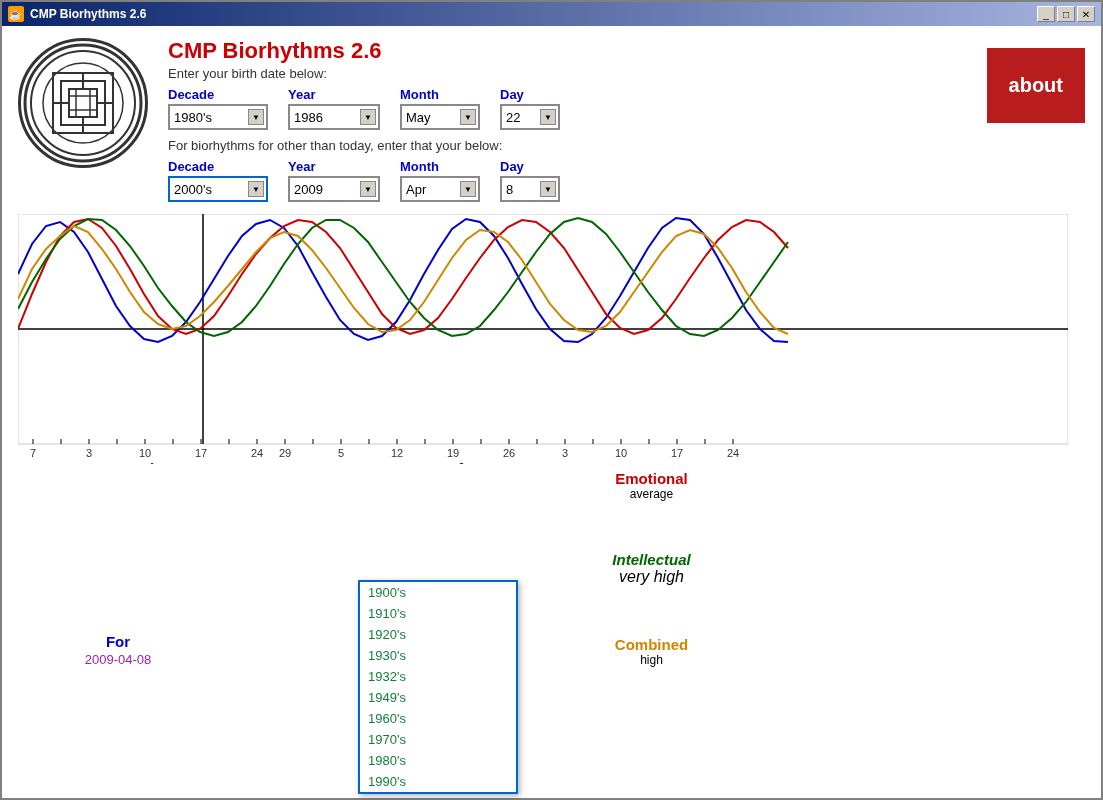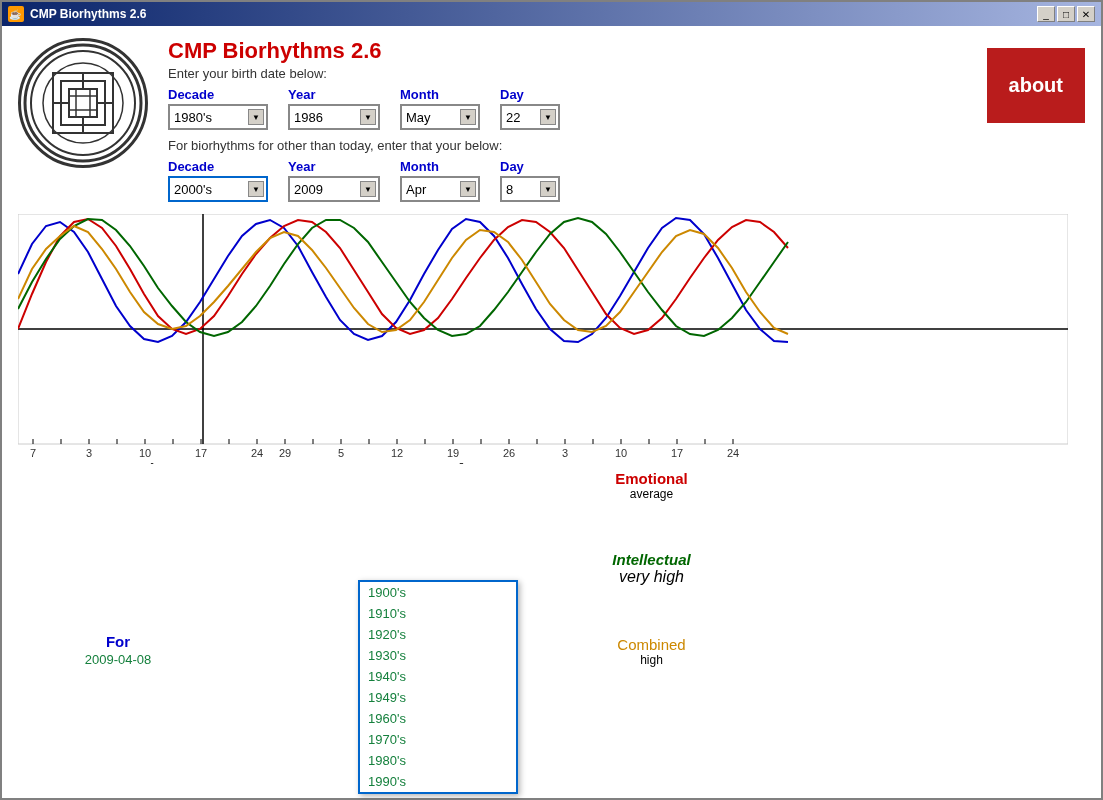--- a/index.html
+++ b/index.html
@@ -401,44 +401,44 @@
 
         <polyline points="
           0,85 14,55 28,35 42,22 56,12 70,18 84,35 98,55 112,78 126,98 140,110 154,115 168,112 182,102 196,88 210,72 224,55 238,38 252,24 266,18 280,22 294,36 308,54 322,74 336,94 350,110 364,118 378,116 392,106 406,88 420,66 434,44 448,26 462,16 476,18 490,28 504,46 518,68 532,90 546,106 560,116 574,118 588,112 602,98 616,78 630,58 644,38 658,22 672,16 686,20 700,34 714,54 728,78 742,98 756,114 770,120" fill="none" stroke="#cc8800" stroke-width="2"></polyline>
       </svg>
 
       <div class="dropdown-overlay">
         <div class="dropdown-item">1900's</div>
         <div class="dropdown-item">1910's</div>
         <div class="dropdown-item">1920's</div>
         <div class="dropdown-item">1930's</div>
-        <div class="dropdown-item">1940's</div>
+        <div class="dropdown-item">1932's</div>
         <div class="dropdown-item">1949's</div>
         <div class="dropdown-item">1960's</div>
         <div class="dropdown-item">1970's</div>
         <div class="dropdown-item">1980's</div>
         <div class="dropdown-item">1990's</div>
 
       </div>
     </div>
 
     <div style="display:flex; flex-direction:row; margin-top:6px; align-items:flex-end;">
       <div style="width:200px; text-align:center;">
         <div style="font-weight:bold; font-size:15px; color:#0000cc;">For</div>
-        <div style="font-size:13px; color:#15803d; margin-top:2px;">2009-04-08</div>
+        <div style="font-size:13px; color:#a21caf; margin-top:2px;">2009-04-08</div>
       </div>
       <div style="display:flex; flex-direction:column; gap:50px; flex:1; justify-content:center;">
         <div style="text-align:center;">
           <div style="font-weight:bold; font-size:15px; color:#cc0000;">Emotional</div>
           <div style="font-size:12px;">average</div>
         </div>
         <div style="text-align:center;font-style:italic;">
           <div style="font-weight:bold; font-size:15px; color:#006600;">Intellectual</div>
           <div style="font-size:16px;">very high</div>
         </div>
         <div style="text-align:center;">
-          <div style="font-weight:normal; font-size:15px; color:#cc8800;">Combined</div>
+          <div style="font-weight:bold; font-size:15px; color:#cc8800;">Combined</div>
           <div style="font-size:12px;">high</div>
         </div>
       </div>
     </div>
   </div>
 </div>
 
 </body></html>

